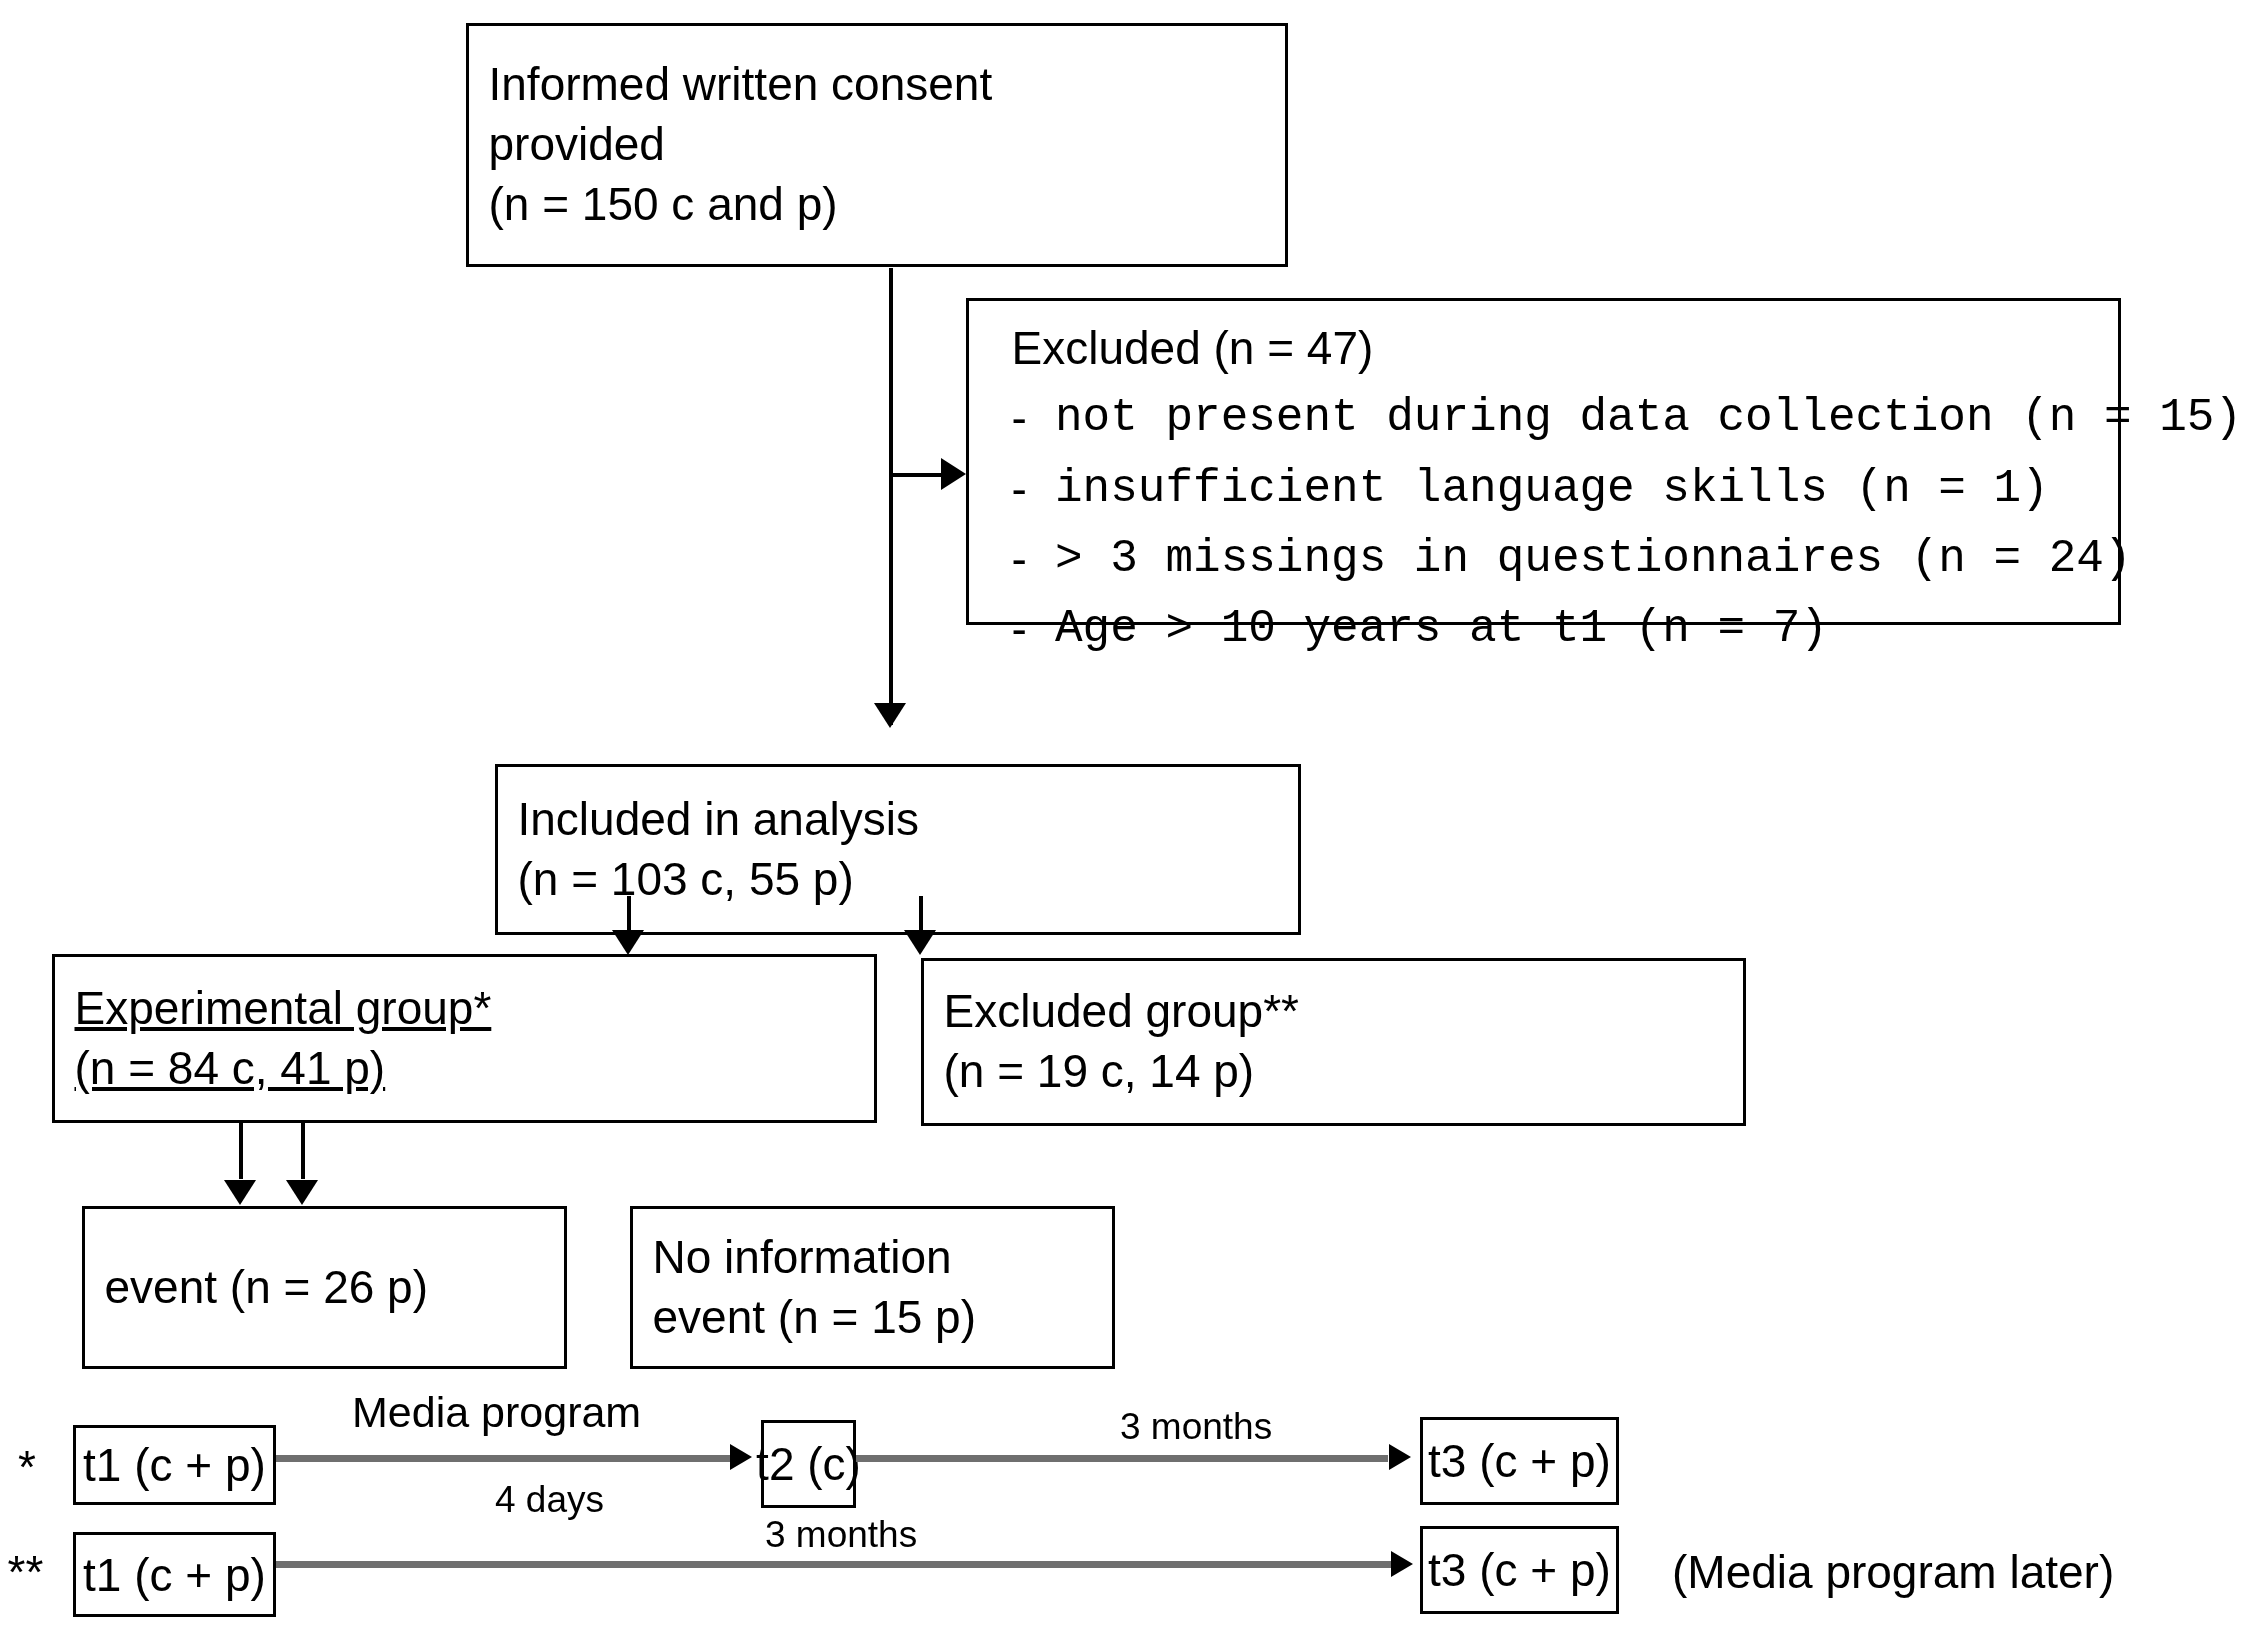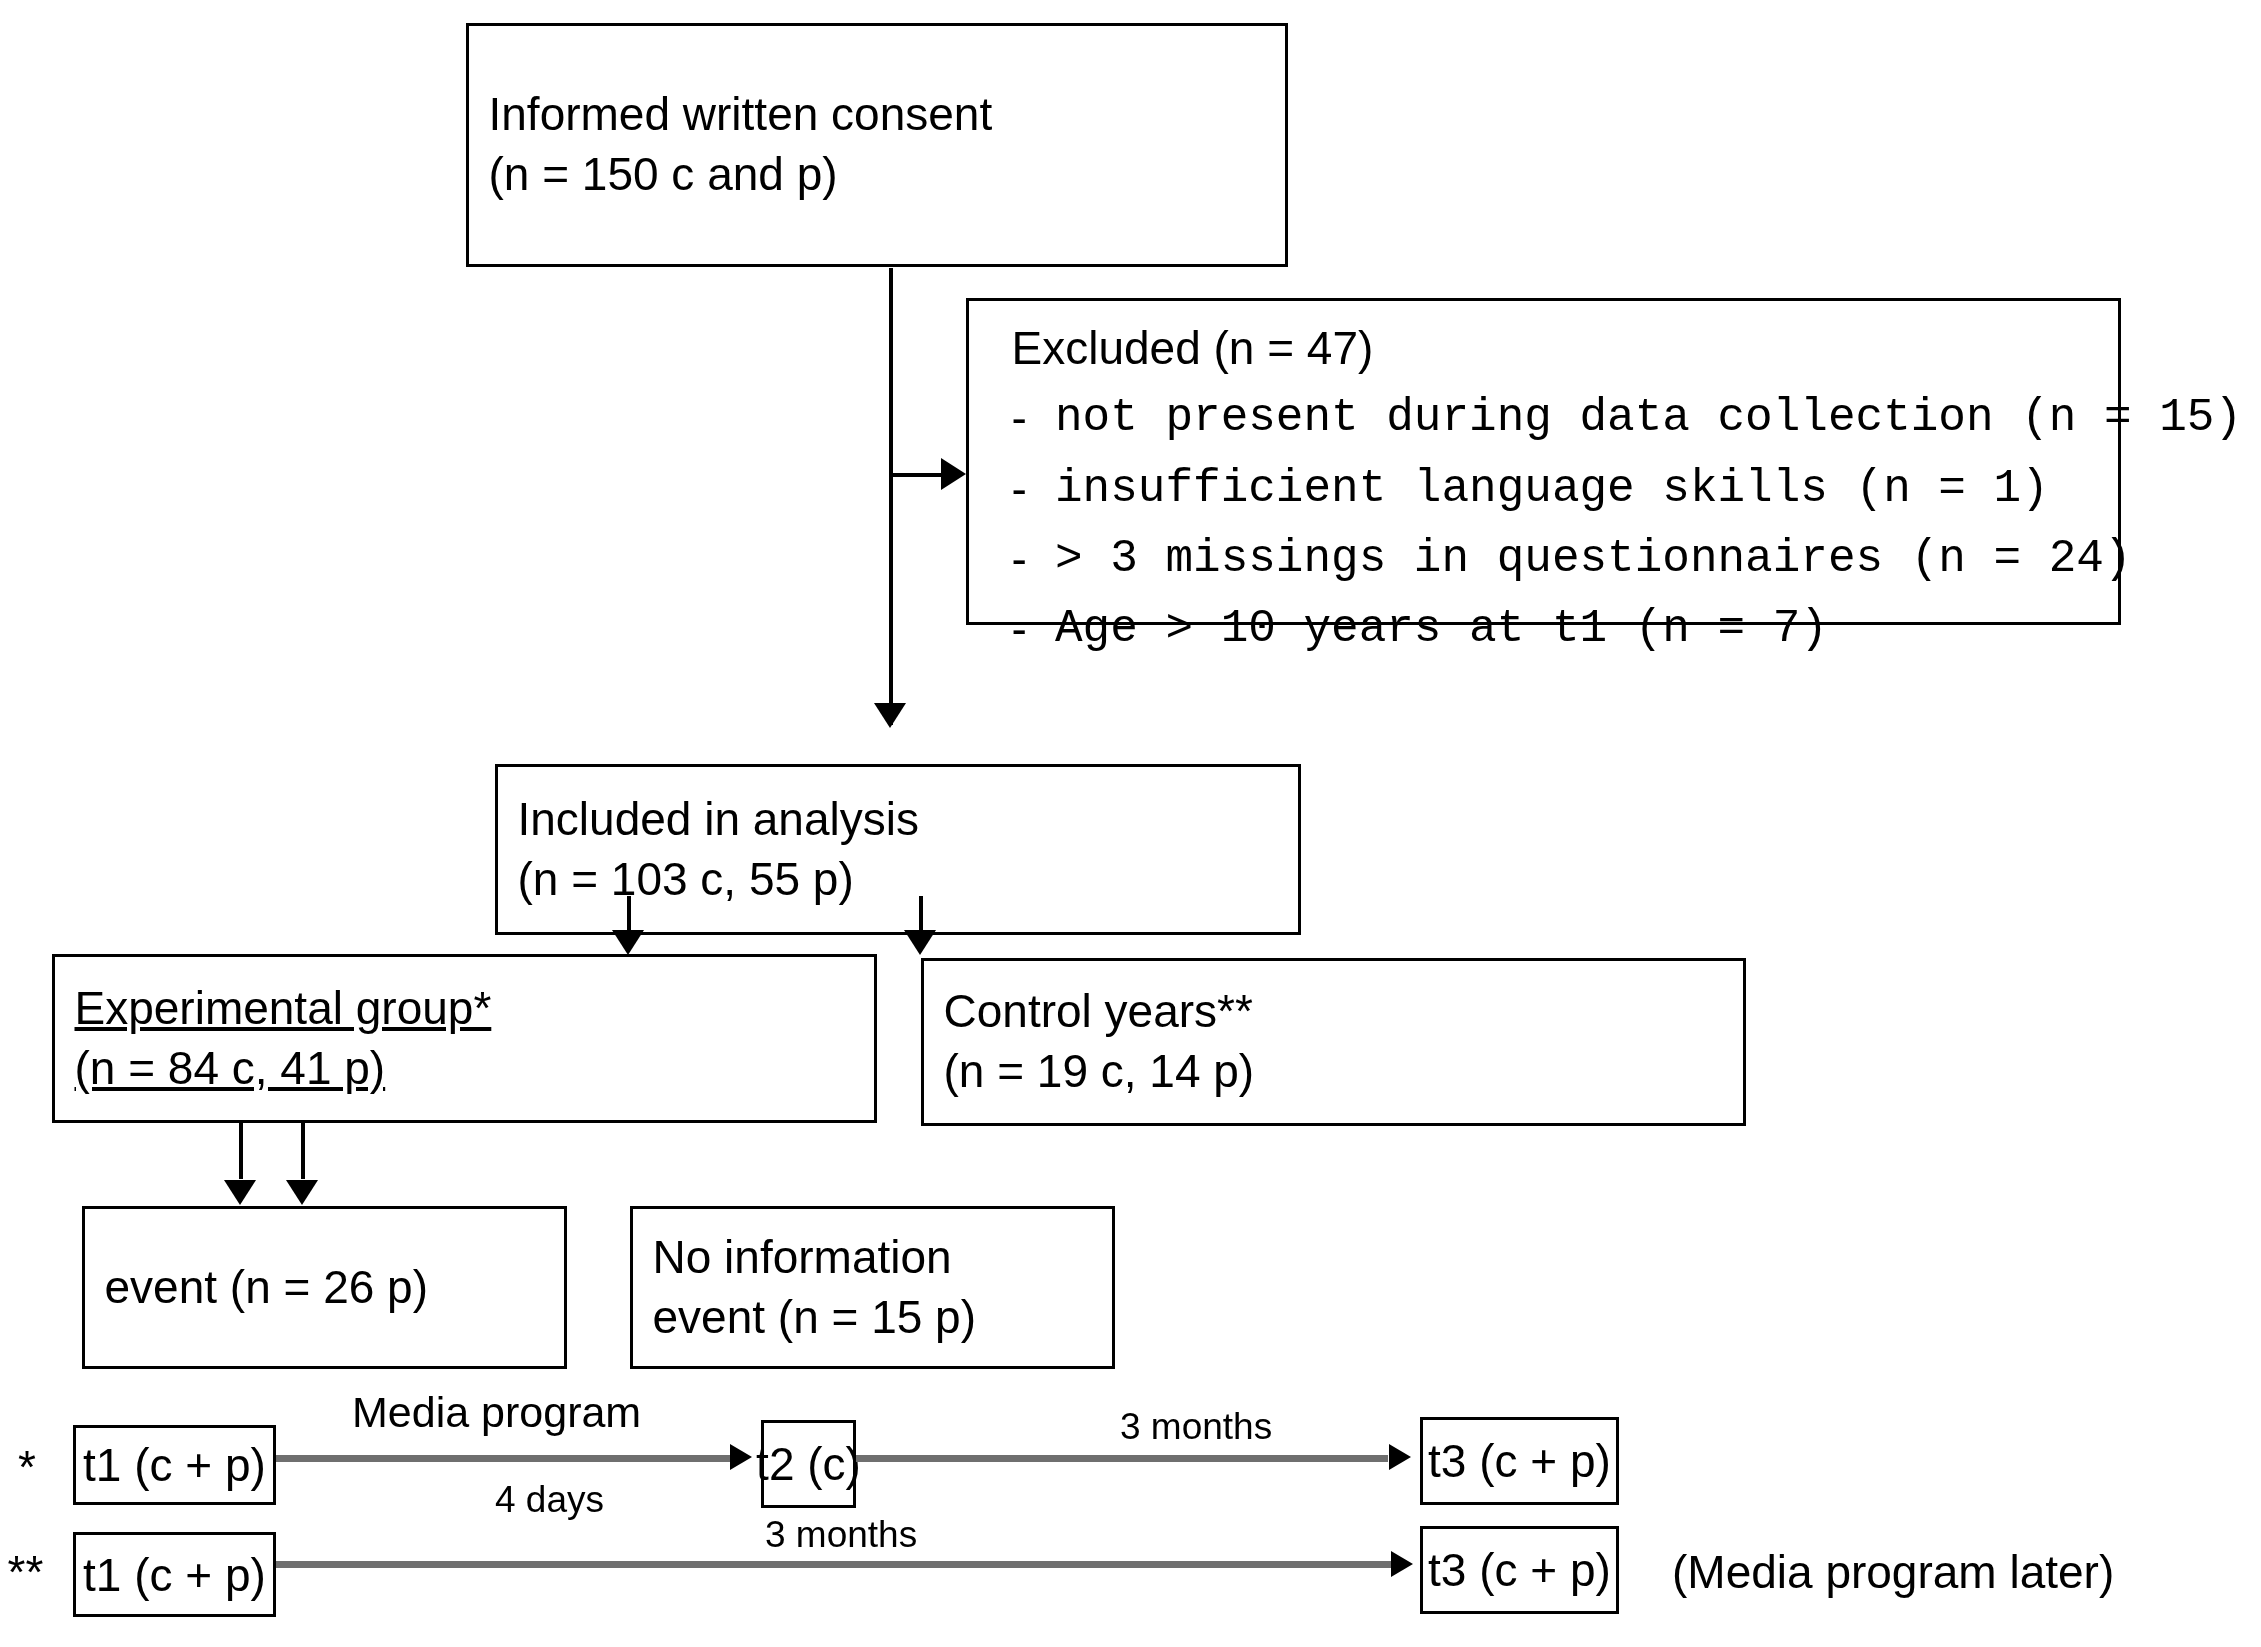--- a/index.html
+++ b/index.html
@@ -43,20 +43,21 @@
   .arrow-r-sm{position:absolute;width:0;height:0;border-top:13.5px solid transparent;
            border-bottom:13.5px solid transparent;border-left:22.5px solid #000;}
 </style>
 </head>
 <body>
 
 <div class="stage">
 
   <div class="box t-big" style="left:466px;top:23px;width:822px;height:244px;">
     <span class="ln">Informed written consent</span>
+    <span class="ln">provided</span>
     <span class="ln">(n = 150 c and p)</span>
   </div>
 
   <div class="vline" style="left:889px;top:268px;height:457px;"></div>
 
   <div class="hline" style="left:889px;top:473px;width:52px;"></div>
   <div class="arrow-r" style="left:941px;top:458px;"></div>
 
   <div class="arrow-d" style="left:874px;top:703px;"></div>
 
@@ -91,21 +92,21 @@
 
   <div class="vline" style="left:919px;top:896px;height:34px;"></div>
   <div class="arrow-d" style="left:904px;top:930px;"></div>
 
   <div class="box t-big" style="left:52px;top:954px;width:825px;height:169px;text-decoration:underline;">
     <span class="ln">Experimental group*</span>
     <span class="ln">(n = 84 c, 41 p)</span>
   </div>
 
   <div class="box t-big" style="left:921px;top:958px;width:825px;height:168px;">
-    <span class="ln">Control years**</span>
+    <span class="ln">Excluded group**</span>
     <span class="ln">(n = 19 c, 14 p)</span>
   </div>
 
   <div class="vline" style="left:239px;top:1123px;height:56px;"></div>
   <div class="arrow-d" style="left:224px;top:1180px;"></div>
 
   <div class="vline" style="left:301px;top:1123px;height:56px;"></div>
   <div class="arrow-d" style="left:286px;top:1180px;"></div>
 
   <div class="box t-big" style="left:82px;top:1206px;width:485px;height:163px;">

